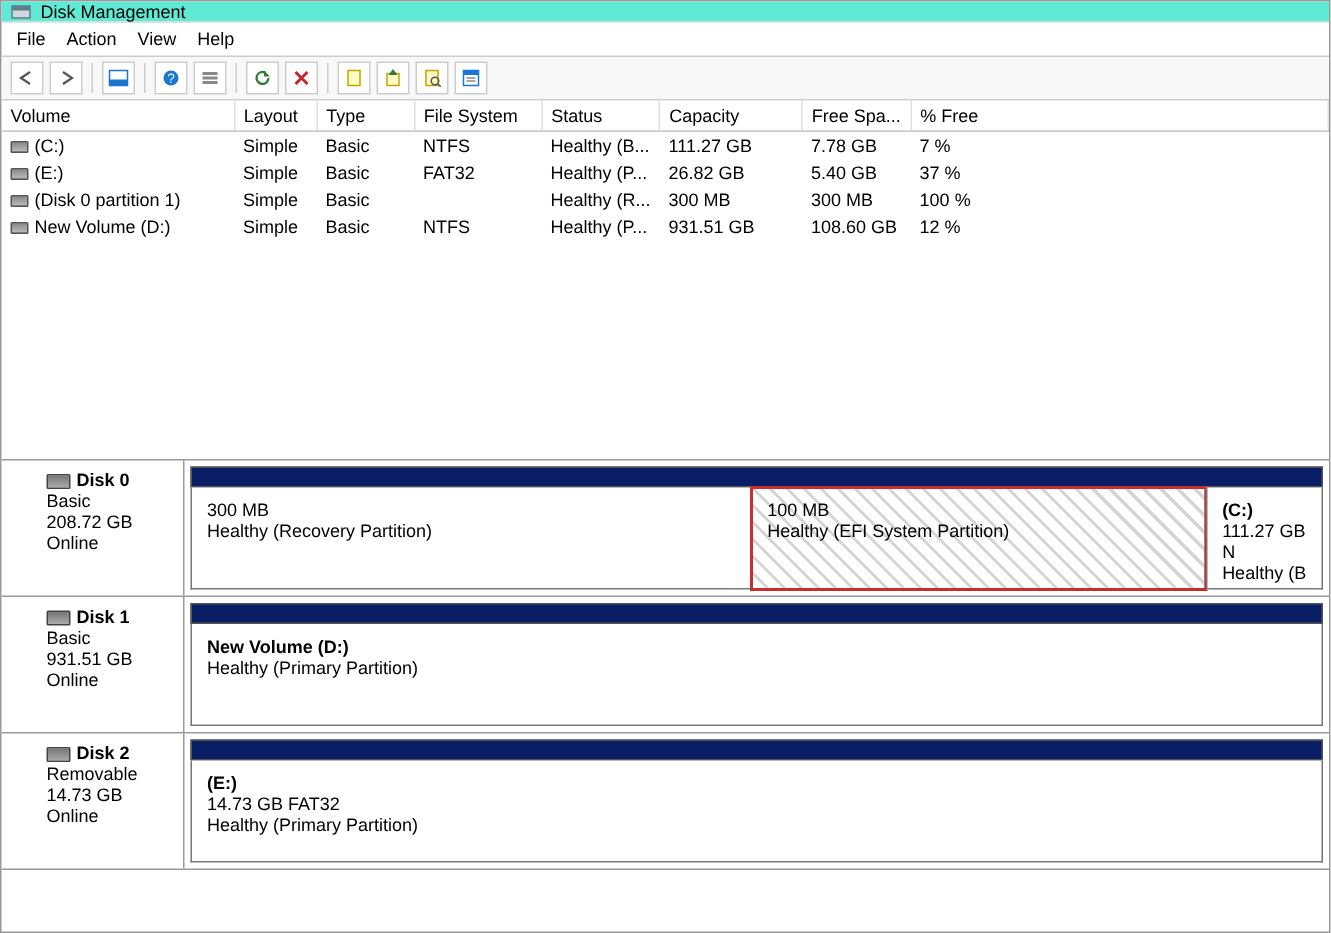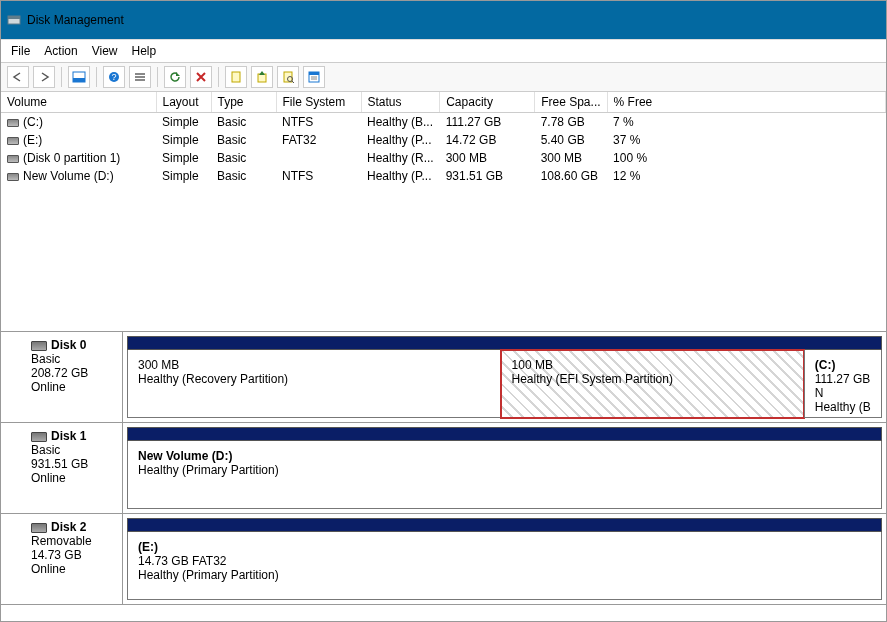--- a/index.html
+++ b/index.html
@@ -10,23 +10,23 @@
     background: #fff;
     color: #000;
     width: 887px;
     height: 622px;
     overflow: hidden;
     border: 1px solid #999;
   }
   .titlebar {
     display: flex;
     align-items: center;
-    height: 39px;
+    height: 14px;
     padding: 0 6px;
-    background: #0369a1;
+    background: #5eead4;
     border-bottom: 1px solid #ddd;
   }
   .titlebar .icon {
     width: 14px; height: 14px; margin-right: 6px;
     display: inline-flex; align-items:center; justify-content:center;
   }
   .menubar {
     display: flex;
     gap: 14px;
     padding: 4px 10px;
@@ -231,21 +231,21 @@
           <td>111.27 GB</td>
           <td>7.78 GB</td>
           <td>7 %</td>
         </tr>
         <tr>
           <td><span class="vol-icon"></span><span>(E:)</span></td>
           <td>Simple</td>
           <td>Basic</td>
           <td>FAT32</td>
           <td>Healthy (P...</td>
-          <td>14.72 GB</td>
+          <td>26.82 GB</td>
           <td>5.40 GB</td>
           <td>37 %</td>
         </tr>
         <tr>
           <td><span class="vol-icon"></span><span>(Disk 0 partition 1)</span></td>
           <td>Simple</td>
           <td>Basic</td>
           <td></td>
           <td>Healthy (R...</td>
           <td>300 MB</td>

